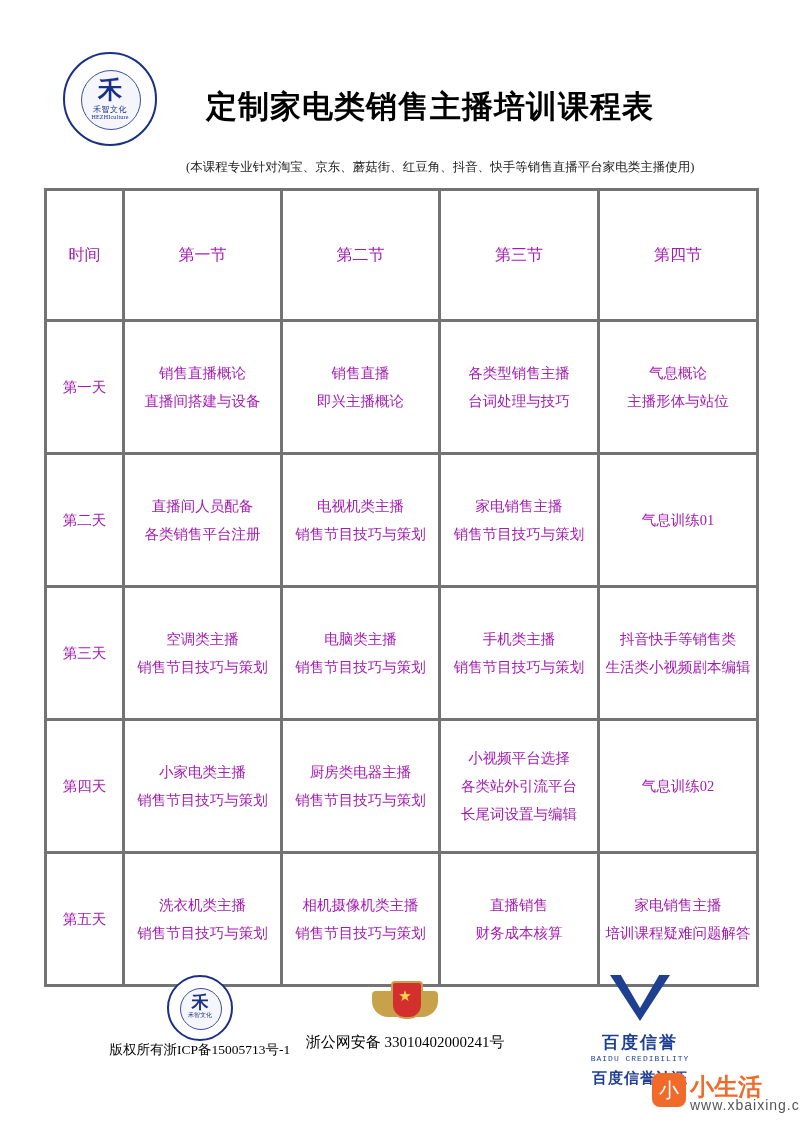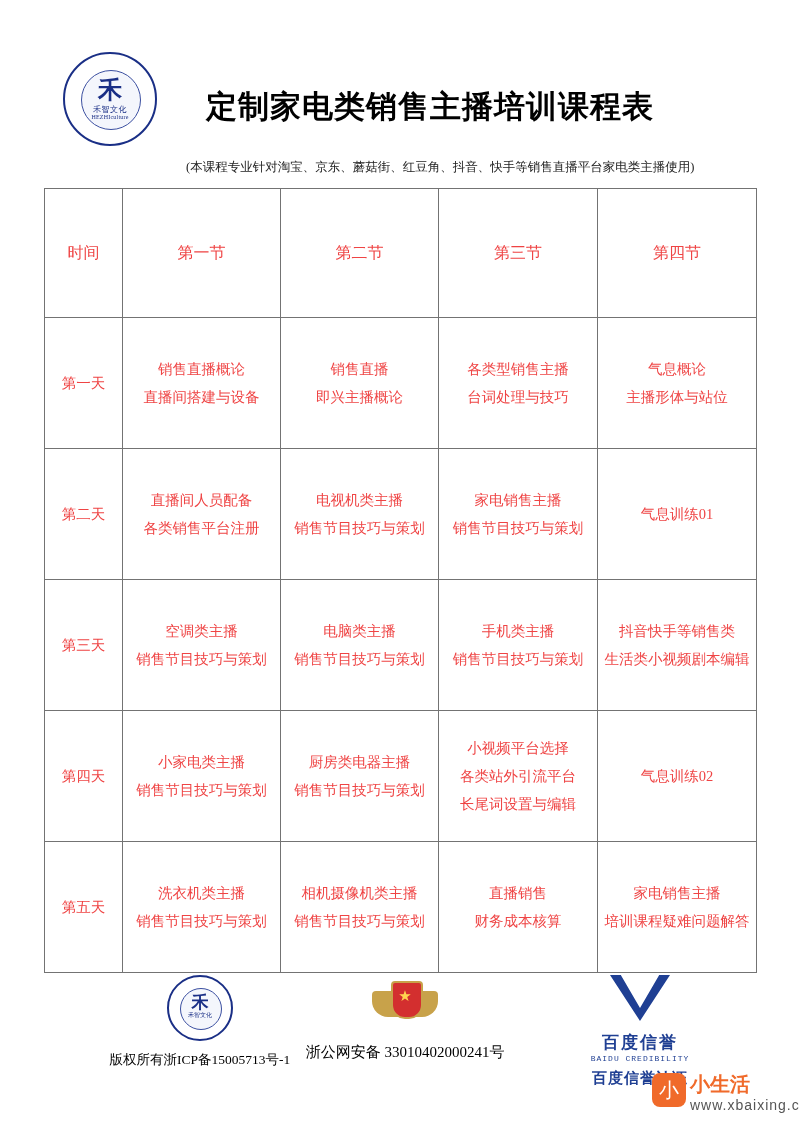--- a/index.html
+++ b/index.html
@@ -111,26 +111,26 @@
     left: 44px;
     top: 188px;
     width: 712px;
   }
   table.schedule {
     border-collapse: collapse;
     width: 712px;
     table-layout: fixed;
   }
   table.schedule td {
-    border: 1px solid #737373;
+    border: 3px solid #737373;
     text-align: center;
     vertical-align: middle;
     font-size: 14.5px;
     font-family: "Liberation Serif", "DejaVu Serif", serif;
-    color: #ef4444;
+    color: #a21caf;
     padding: 4px 2px;
     line-height: 1.95;
   }
   table.schedule col.c0 { width: 78px; }
   table.schedule col.c1 { width: 158px; }
   table.schedule col.c2 { width: 158px; }
   table.schedule col.c3 { width: 159px; }
   table.schedule col.c4 { width: 159px; }
 
   table.schedule tr.head td {
@@ -261,21 +261,20 @@
     font-size: 15px;
     font-weight: bold;
     color: #1f3f93;
     margin-top: 6px;
     letter-spacing: 1px;
     font-family: "Liberation Sans", sans-serif;
   }
   .foot-text {
     font-size: 13.5px;
     color: #000000;
-    margin-top: 10px;
     font-family: "Liberation Serif", serif;
   }
   .foot-text.bold {
     font-weight: normal;
     font-size: 15px;
   }
 
   
   .watermark {
     position: absolute;
@@ -297,21 +296,21 @@
     width: 34px; height: 34px;
     color: #ffffff;
     font-size: 20px;
     line-height: 34px;
     text-align: center;
     font-family: "Liberation Sans", sans-serif;
   }
   .wm-main {
     position: absolute;
     left: 38px; top: 2px;
-    font-size: 20px;
+    font-size: 24px;
     font-weight: bold;
     color: #f06a2a;
     font-family: "Liberation Sans", sans-serif;
   }
   .wm-sub {
     position: absolute;
     left: 38px; top: 28px;
     font-size: 14px;
     color: #555555;
     letter-spacing: 1px;

